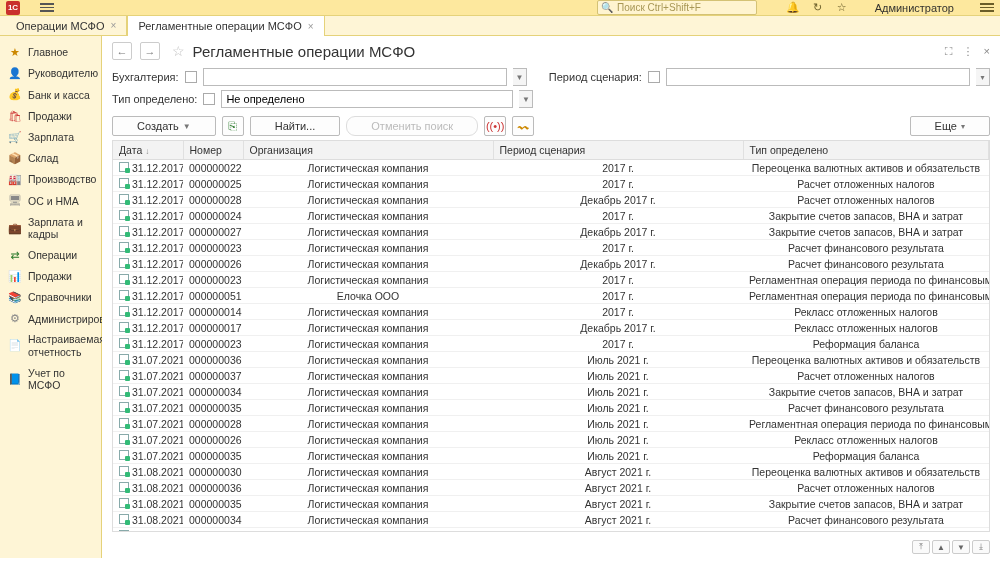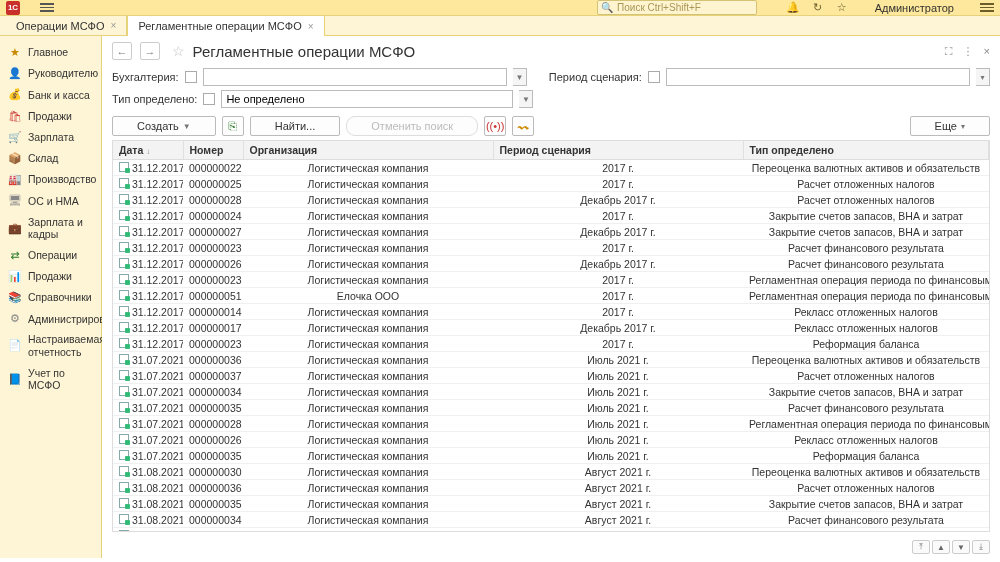--- a/index.html
+++ b/index.html
@@ -48,21 +48,21 @@
   .toolbar { padding:4px 10px; display:flex; align-items:center; gap:6px;}
   .tbtn { height:20px; border:1px solid #bbb; background:#fdfdfd; padding:0 24px; display:flex; align-items:center; gap:4px; border-radius:2px; cursor:pointer; font-size:11px; color:#333;}
   .tbtn.icon-only{padding:0;width:22px;justify-content:center;}
   .tbtn.green{color:#2a7a2a;}
   .tbtn.disabled{color:#bbb;border-color:#ddd;cursor:default;border-radius:9px;}
   .tbtn .caret{font-size:8px;color:#777;}
   .tb-spacer{flex:1;}
   
   .table-wrap { flex:1; overflow:hidden; border-top:1px solid #ddd; margin:0 10px 6px; border:1px solid #ddd; display:flex; flex-direction:column;}
   table { border-collapse:collapse; width:100%; table-layout:fixed;}
-  th { background:#f3f3f3; text-align:left; padding:3px 6px; font-weight:bold; border-right:1px solid #e0e0e0; border-bottom:1px solid #ddd; font-size:10.5px; color:#333; position:sticky; top:4px;}
+  th { background:#f3f3f3; text-align:left; padding:3px 6px; font-weight:normal; border-right:1px solid #e0e0e0; border-bottom:1px solid #ddd; font-size:10.5px; color:#333; position:sticky; top:4px;}
   th .sort{font-size:8px;color:#888;}
   tbody td { padding:1.5px 6px; border-bottom:1px solid #f0f0f0; font-size:10.5px; color:#333; white-space:nowrap; overflow:hidden;}
   .row-icon { display:inline-flex; align-items:center; gap:2px;}
   .doc-icon { width:10px; height:10px; background:#fff; border:1px solid #8aa; display:inline-block; position:relative;}
   .doc-icon::after{content:"";position:absolute;width:5px;height:5px;background:#3b7; bottom:-2px; right:-2px; border-radius:1px;}
   .tbody-scroll { overflow-y:auto; flex:1;text-align:center;}
   
   .footer-nav { display:flex; justify-content:flex-end; padding:2px 10px 4px; gap:2px;}
   .fnbtn { width:18px; height:14px; border:1px solid #ccc; background:#fafafa; display:flex; align-items:center; justify-content:center; font-size:8px; color:#666; cursor:pointer; border-radius:2px;}
   

